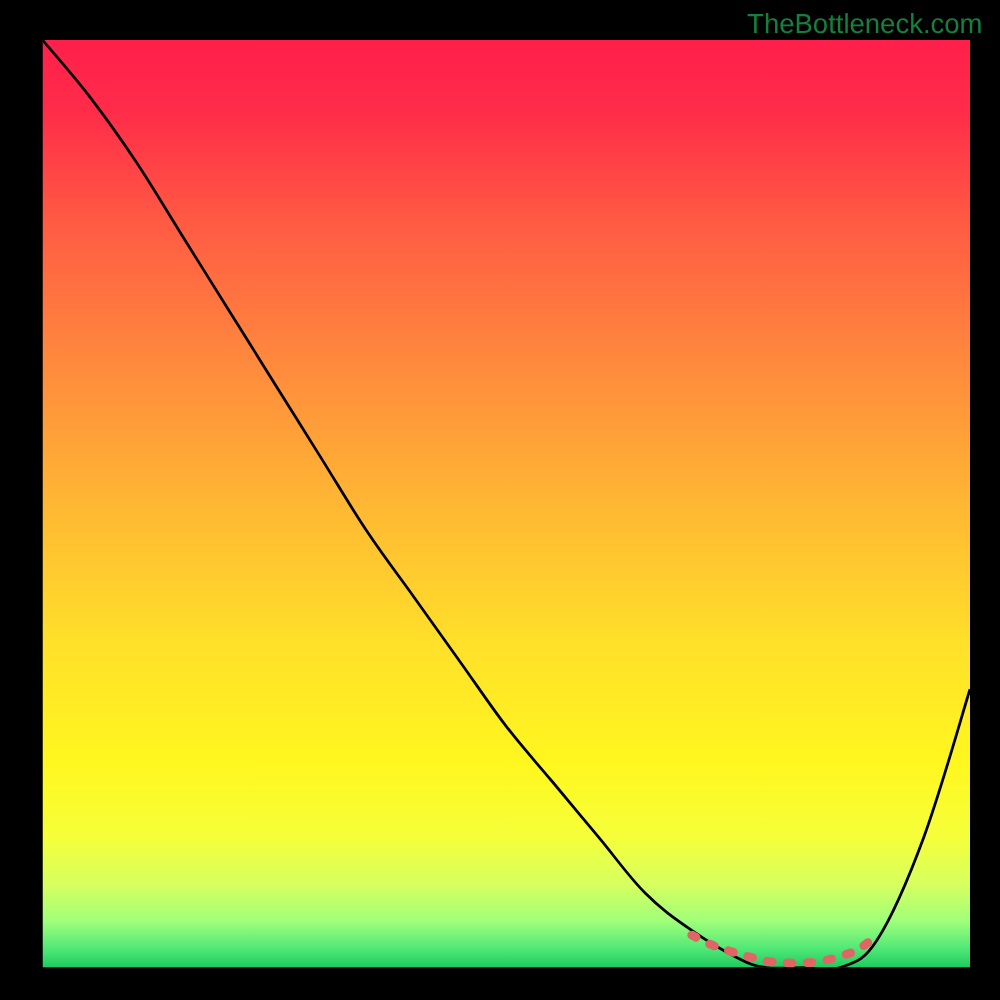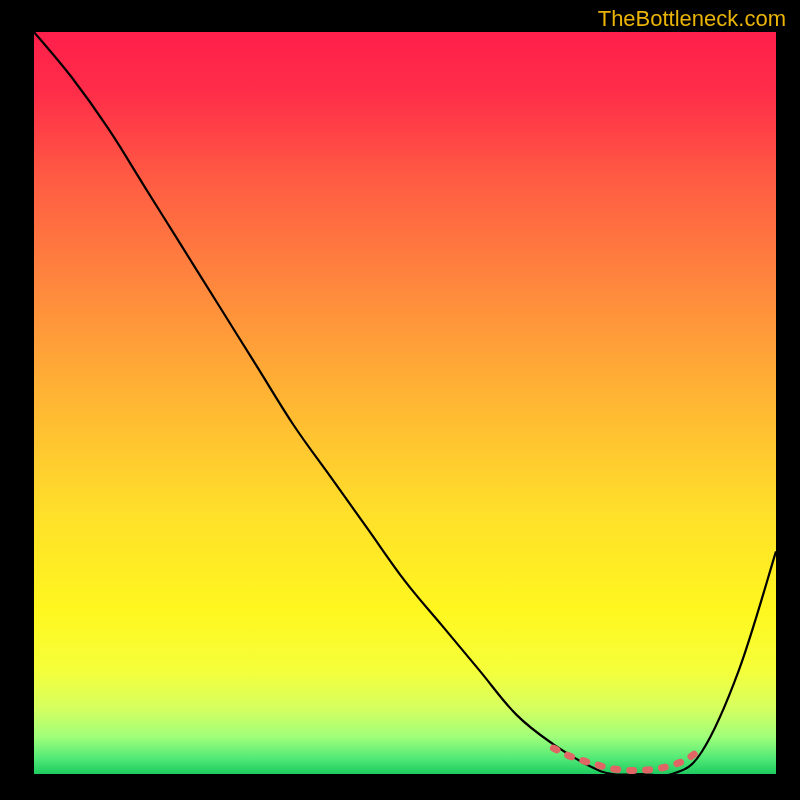--- a/index.html
+++ b/index.html
@@ -1,18 +1,18 @@
 <!DOCTYPE html>
 <html><head>
 <meta charset="utf-8">
 <style>
   * { margin: 0; padding: 0; box-sizing: border-box; }
   body { width: 800px; height: 800px; background: #000; position: relative; font-family: Arial, sans-serif; }
   .container { width: 800px; height: 800px; position: relative; }
-  .watermark { position: absolute; top: 6px; right: 14px; color: #eab308; font-size: 22px; font-weight: 500; z-index: 10; }
+  .watermark { position: absolute; top: 6px; right: 14px; color: #15803d; font-size: 22px; font-weight: 500; z-index: 10; }
   .plot-area { position: absolute; left: 34px; top: 32px; width: 742px; height: 742px; }
   .gradient-bg { position: absolute; left: 0; top: 0; width: 100%; height: 100%; }
   svg.curve { position: absolute; left: 0; top: 0; width: 100%; height: 100%; }
 </style>
 </head>
 <body>
 
 <div class="container">
   <div class="watermark">TheBottleneck.com</div>
 

